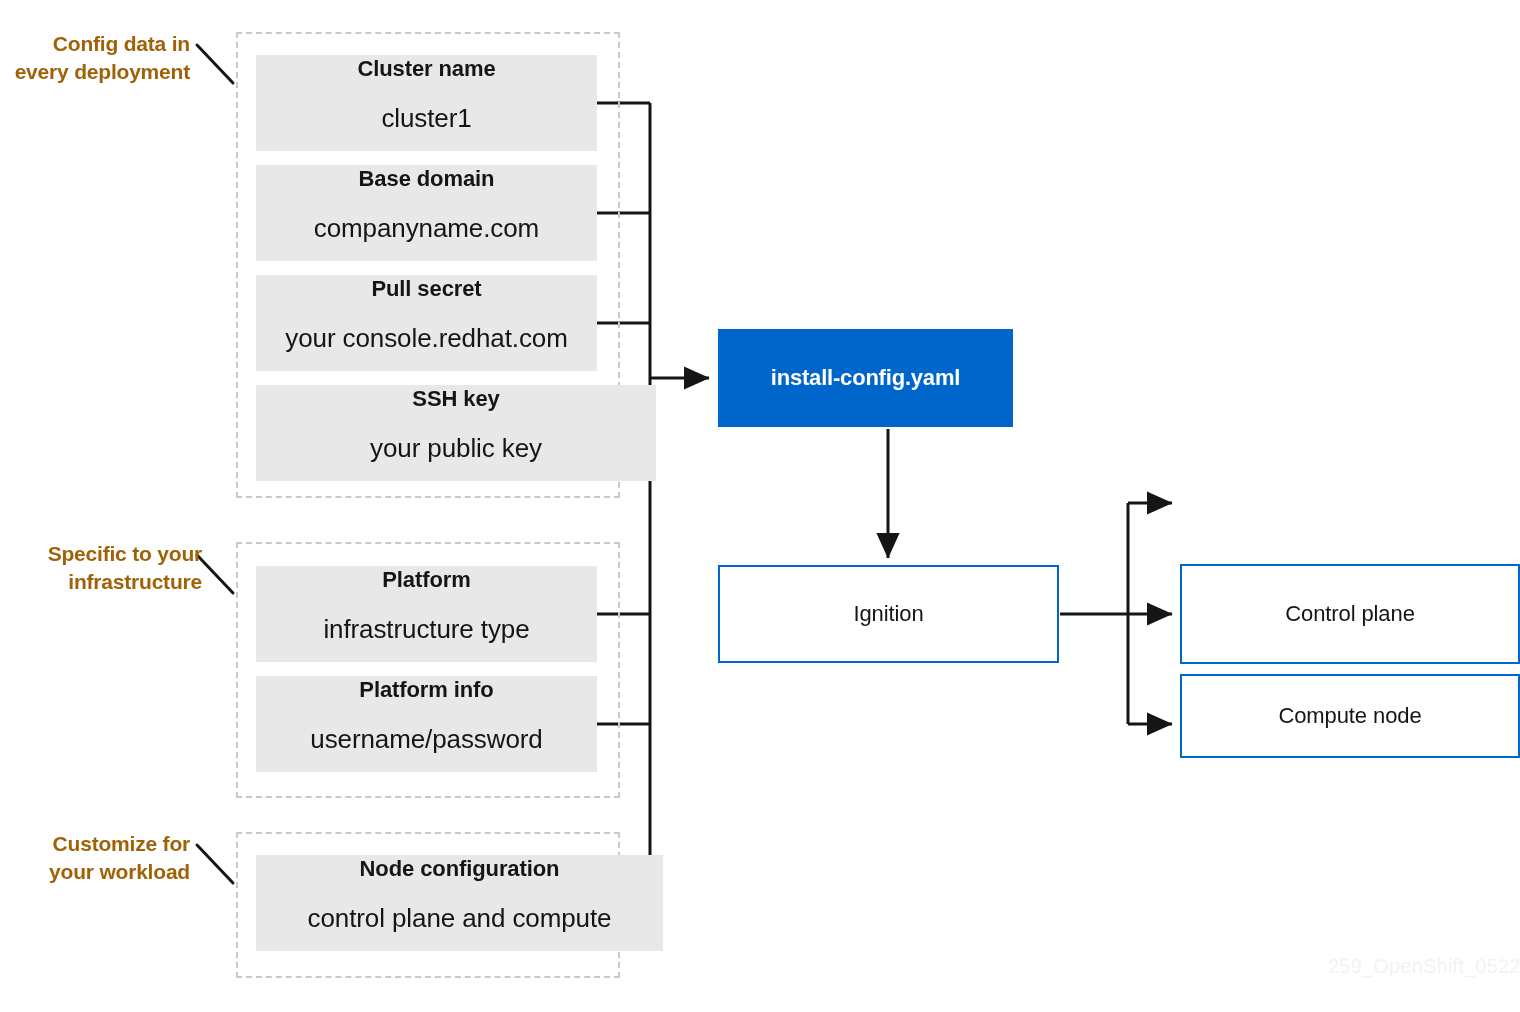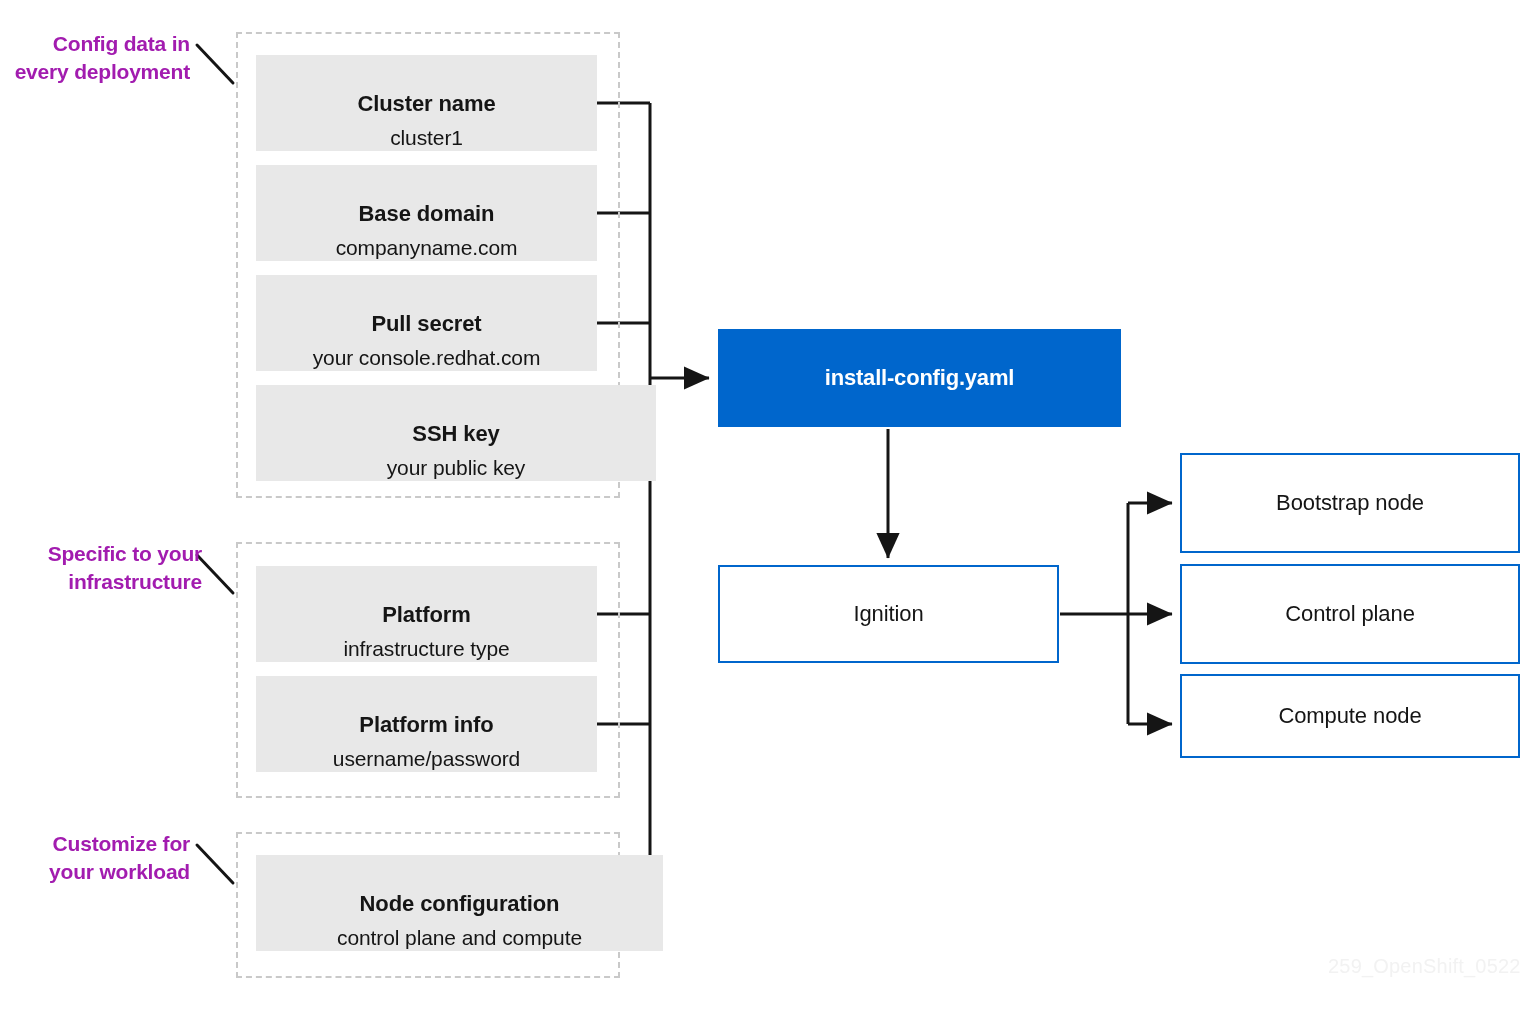--- a/index.html
+++ b/index.html
@@ -37,45 +37,45 @@
   }
 
   
   .config-card {
     position: absolute;
     background: #e8e8e8;
     box-sizing: border-box;
     display: flex;
     flex-direction: column;
     align-items: center;
-    justify-content: flex-end;
+    justify-content: flex-start;
     text-align: center;
     color: #151515;
   }
   .config-card .card-title {
     font-size: 22px;
     font-weight: bold;
     line-height: 1.28;
     letter-spacing: -0.1px;
   }
   .config-card .card-sub {
-    font-size: 21px;
+    font-size: 26px;
     font-weight: normal;
     line-height: 1.3;
     letter-spacing: -0.1px;
-    margin-top: 6px;
+    margin-top: 19px;
   }
 
   
   .annotation {
     position: absolute;
     text-align: right;
     font-size: 21px;
     font-weight: bold;
-    color: #a21caf;
+    color: #a16207;
     line-height: 1.33;
     letter-spacing: -0.2px;
   }
 
   
   .node-filled {
     position: absolute;
     background: #0066cc;
     color: #ffffff;
     box-sizing: border-box;
@@ -205,31 +205,28 @@
     <div class="card-sub">username/password</div>
   </div>
 
   <div class="group-box" style="left:236px; top:832px; width:384px; height:146px;"></div>
 
   <div class="config-card" style="left:256px; top:855px; width:407px; height:96px;">
     <div class="card-title">Node configuration</div>
     <div class="card-sub">control plane and compute</div>
   </div>
 
-  <div class="node-filled" style="left:718px; top:329px; width:403px; height:98px;">
+  <div class="node-filled" style="left:718px; top:329px; width:295px; height:98px;">
     <span>install-config.yaml</span>
   </div>
 
   <div class="node-outline" style="left:718px; top:565px; width:341px; height:98px;">
     <span>Ignition</span>
   </div>
 
-  <div class="node-outline" style="left:1180px; top:453px; width:340px; height:100px;">
-    <span>Bootstrap node</span>
-  </div>
 
   <div class="node-outline" style="left:1180px; top:564px; width:340px; height:100px;">
     <span>Control plane</span>
   </div>
 
   <div class="node-outline" style="left:1180px; top:674px; width:340px; height:84px;">
     <span>Compute node</span>
   </div>
 
   <div class="watermark" style="left:1328px; top:955px;">259_OpenShift_0522</div>

